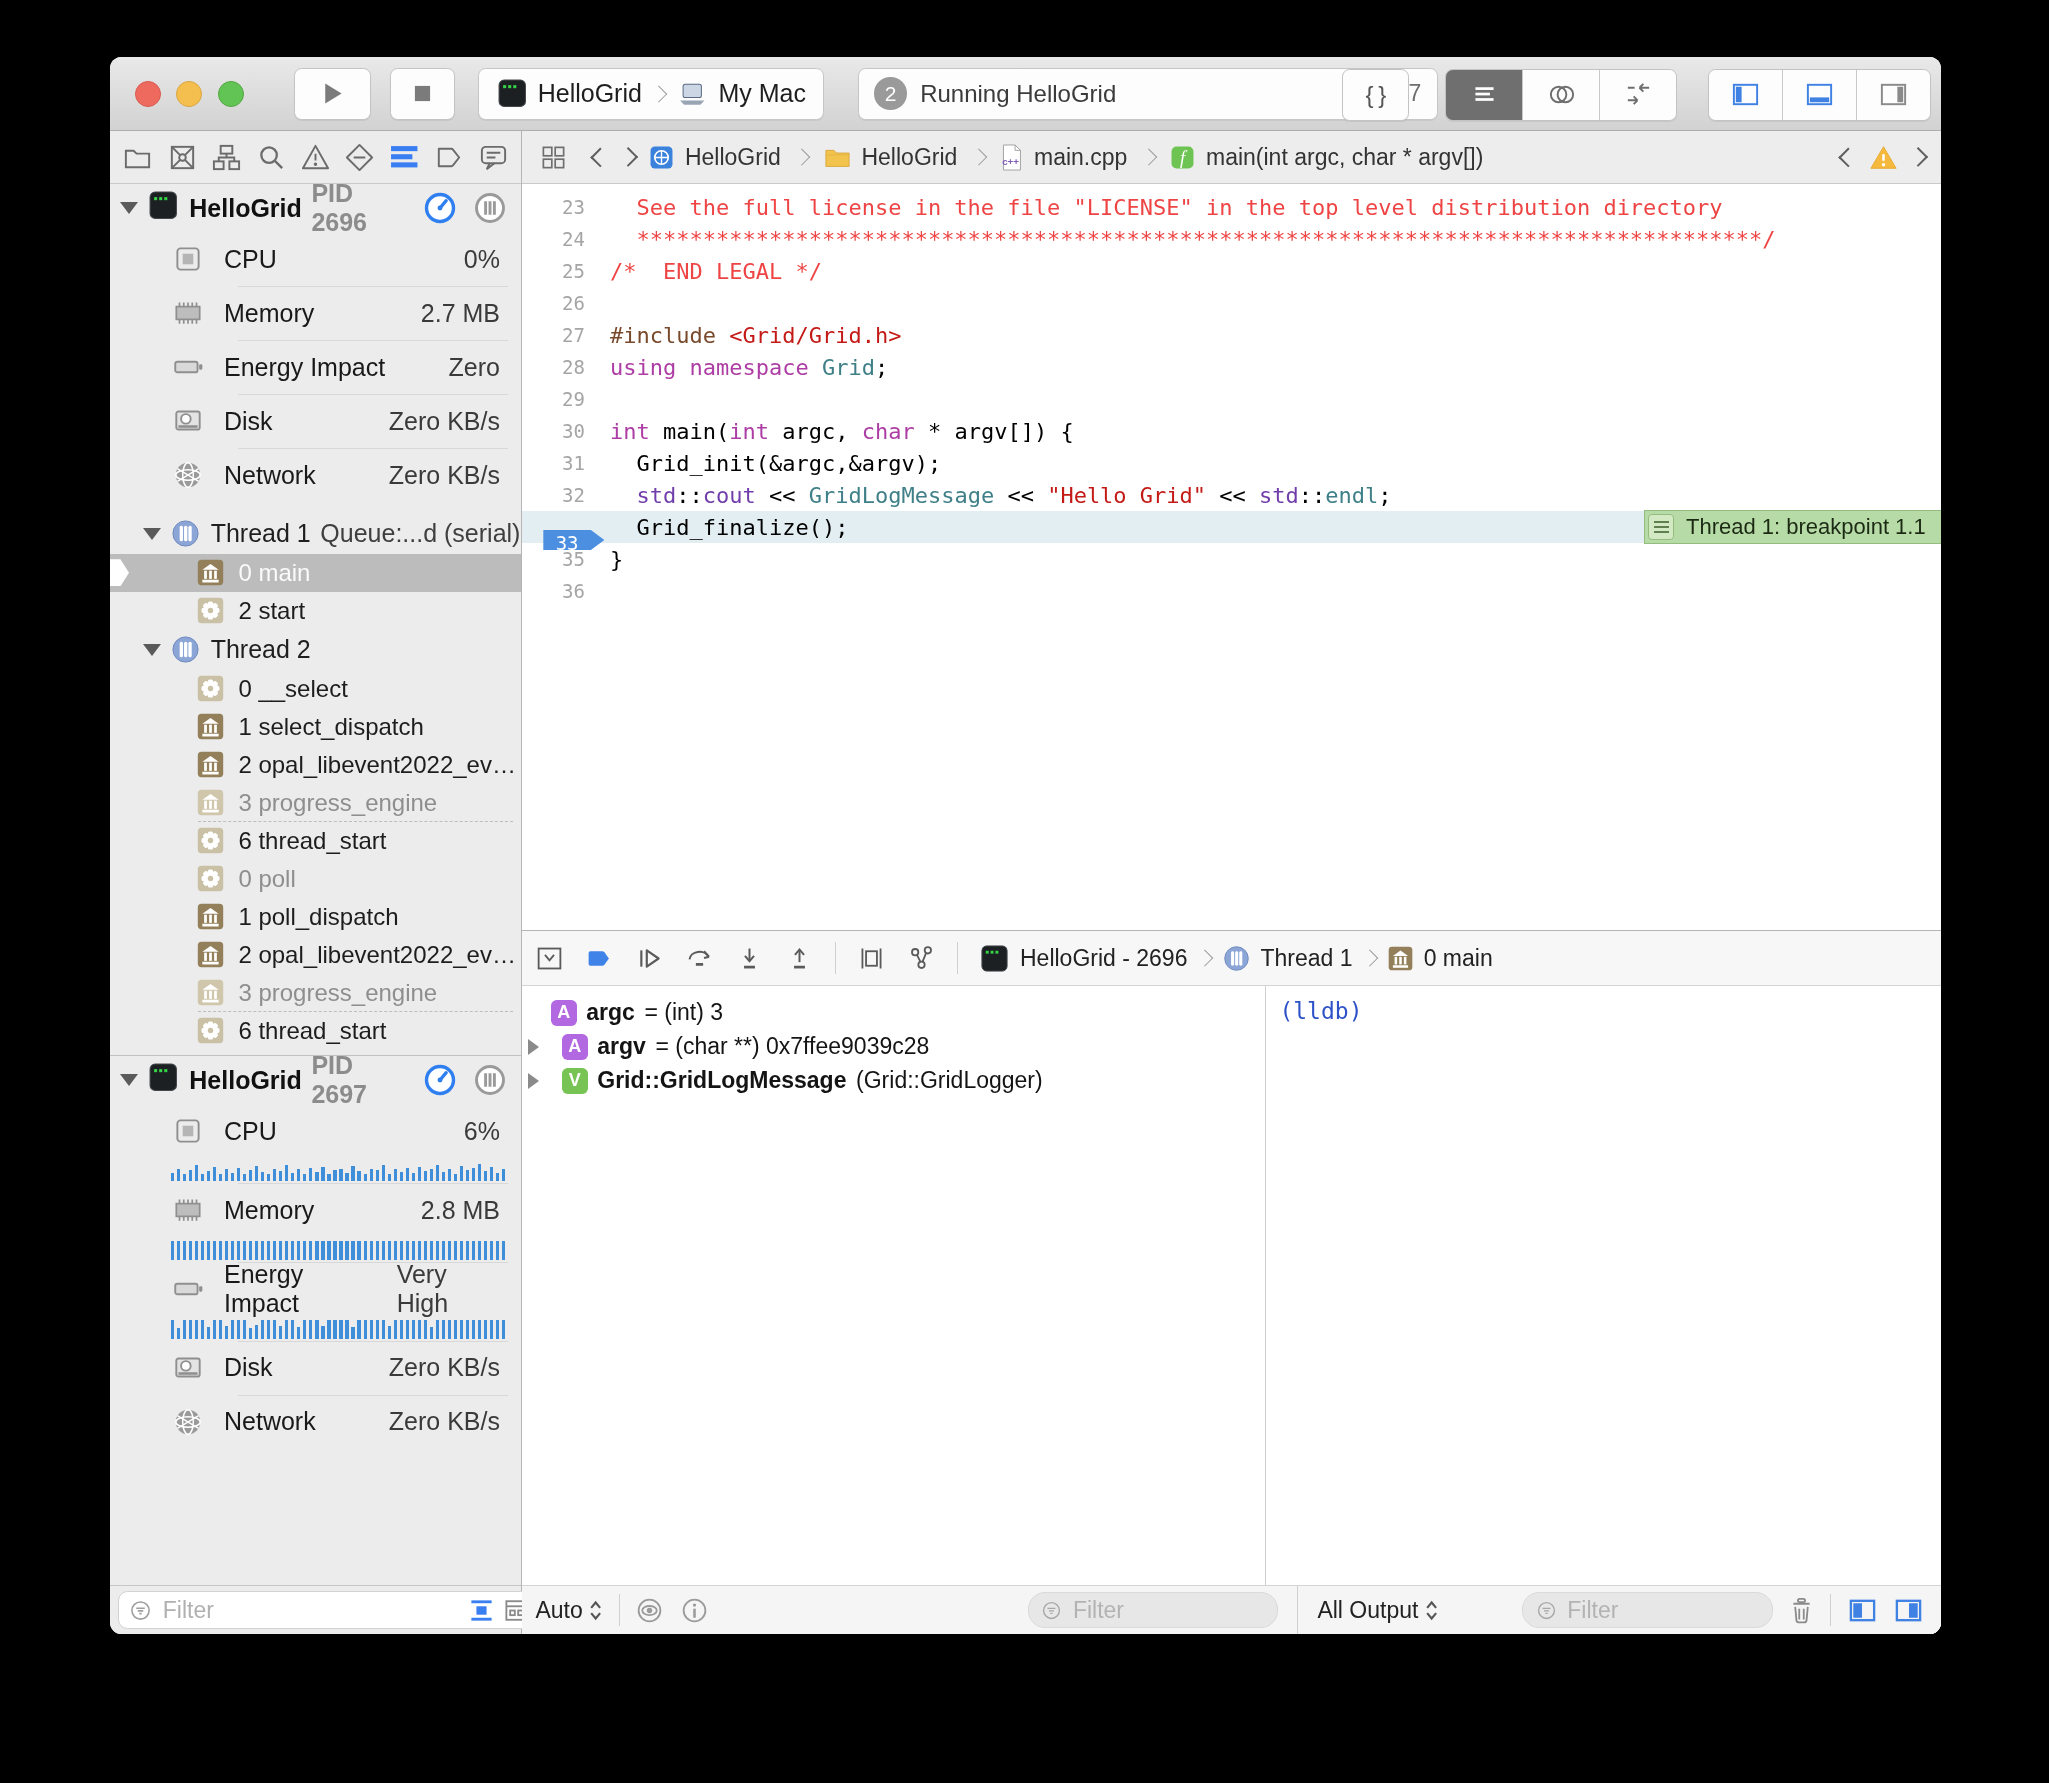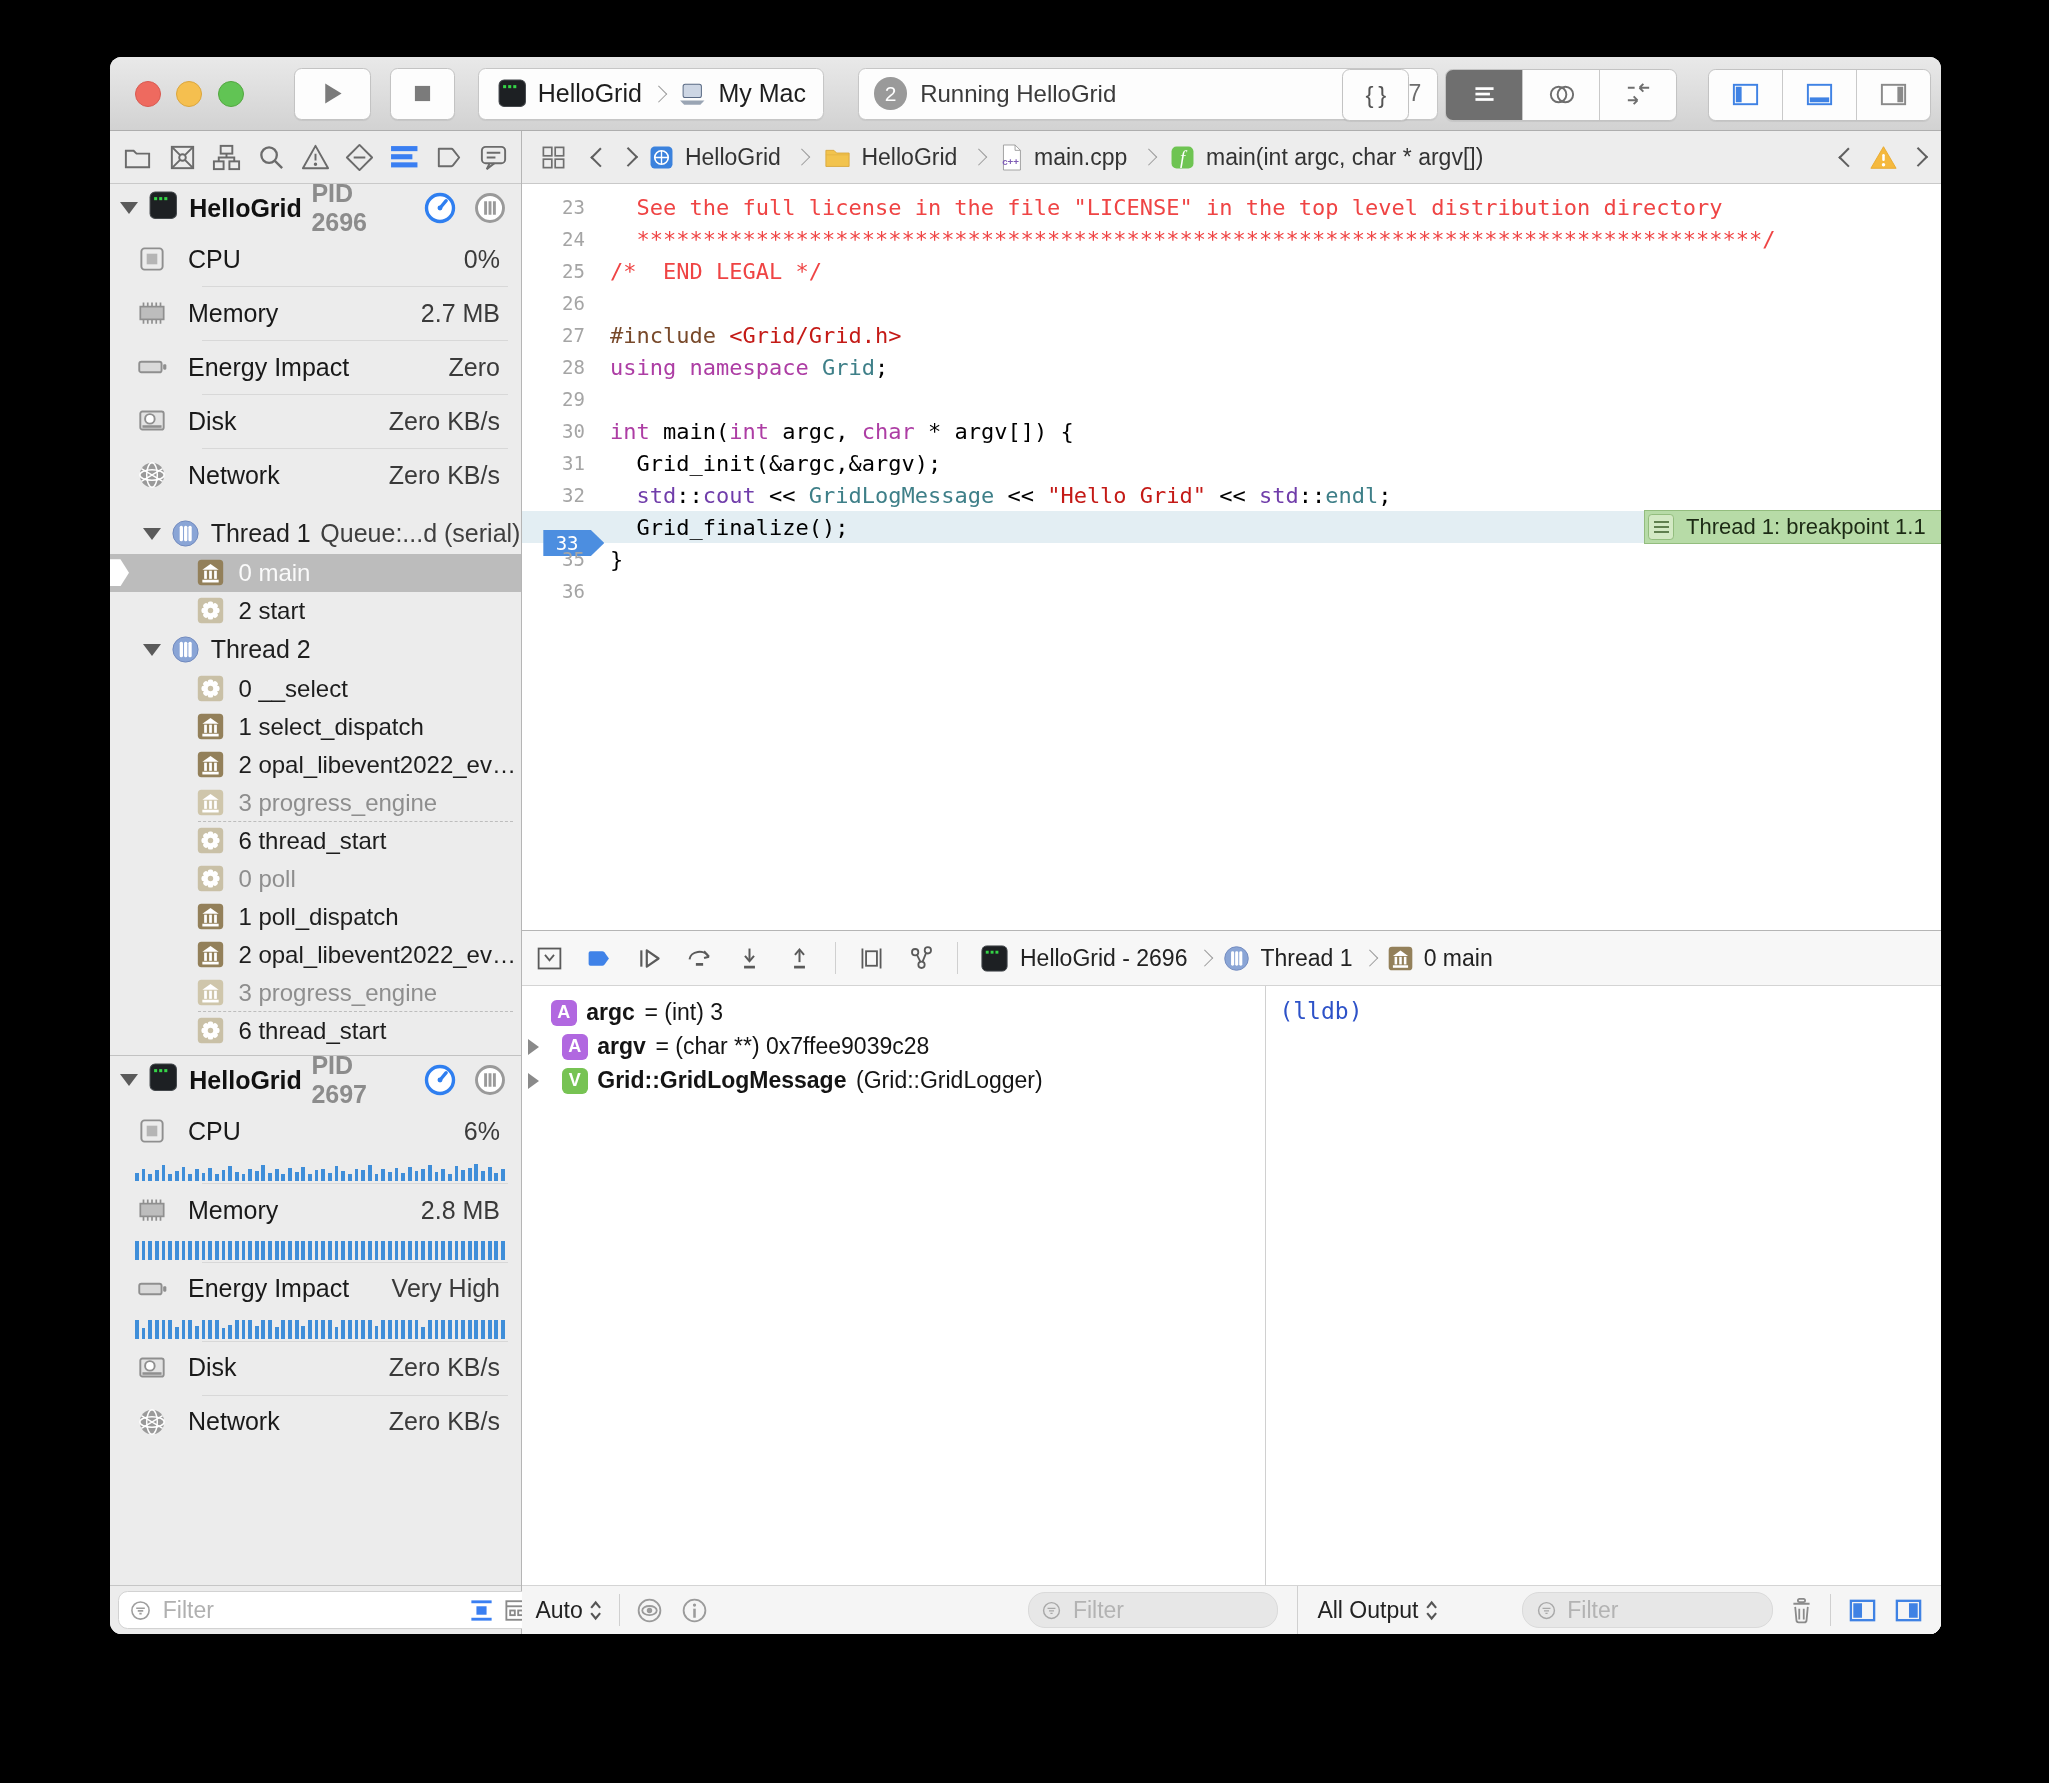--- a/index.html
+++ b/index.html
@@ -47,21 +47,21 @@
   .proc-header{height:48px;display:flex;align-items:center;padding:0 13.4px 0 9.6px;gap:9.6px;font-size:25px;}
   .proc-header b{color:#111;}
   .proc-header .pid{color:#8c8c8c;font-weight:bold;}
   .tri-down{width:0;height:0;border-left:9.6px solid transparent;border-right:9.6px solid transparent;
     border-top:12.4px solid #5a5a5a;flex:0 0 auto;}
   .hbtns{margin-left:auto;display:flex;gap:13.4px;}
   .gauge{position:relative;height:54px;display:flex;align-items:center;padding:0 21px 0 25px;gap:19px;}
   .gauge.sep::before{content:'';position:absolute;left:92px;right:13.4px;top:0;border-top:1px solid #d8d8d8;}
   .gauge .glabel{font-size:25px;color:#191919;}
   .gauge .gvalue{margin-left:auto;font-size:25px;color:#3a3a3a;}
-  .gauge-block{position:relative;}
+  .gauge-block{position:relative;padding-left:36px;}
   .bars{height:23px;display:flex;align-items:flex-end;padding:0 13.4px 1.9px 25px;}
   .bars i{display:block;width:3.8px;margin-right:2.9px;background:#3f8ed9;}
   .thread-header{height:40px;display:flex;align-items:center;gap:9.6px;padding-left:32.5px;font-size:25px;}
   .thread-header .queue{color:#3f3f3f;}
   .frame{height:38px;display:flex;align-items:center;gap:13.4px;padding-left:86px;position:relative;font-size:24px;color:#1d1d1d;}
   .frame.dim{color:#8e8e8e;}
   .frame.selected{background:#bcbcbc;color:#fafafa;}
   .frame.dashed::before{content:'';position:absolute;left:88px;right:7.6px;top:-1px;border-top:1.9px dashed #bdbdbd;}
   .cur-arrow{position:absolute;left:0;top:5.7px;width:19px;height:27px;background:#fff;
     clip-path:polygon(0 0,55% 0,100% 50%,55% 100%,0 100%);}
@@ -84,21 +84,21 @@
   .nav-back{transform:rotate(-135deg);margin-left:9.6px;}
   .nav-fwd{transform:rotate(45deg);}
   .crumb{display:flex;align-items:center;gap:9.6px;}
   .jb-right{margin-left:auto;display:flex;align-items:center;gap:13.4px;}
   .code-area{flex:1;min-height:0;background:#fff;padding-top:7px;font-family:"DejaVu Sans Mono","Liberation Mono",monospace;
     font-size:22px;overflow:hidden;position:relative;}
   .code-line{height:32px;display:flex;align-items:center;position:relative;}
   .code-line.current{background:#e3eef3;}
   .gutter{width:88px;flex:0 0 88px;text-align:right;padding-right:25px;box-sizing:border-box;
     color:#a5a5a5;font-size:19px;position:relative;}
-  .lnbadge{position:absolute;right:5.7px;top:2.9px;width:61px;height:26px;background:#4c8ee0;color:#fff;
+  .lnbadge{position:absolute;right:5.7px;top:2.9px;width:61px;height:20px;background:#4c8ee0;color:#fff;
     clip-path:polygon(0 0,78% 0,100% 50%,78% 100%,0 100%);font-size:19px;line-height:26px;text-align:center;
     padding-right:13.4px;box-sizing:border-box;}
   .codetext{white-space:pre;}
   .c-cm{color:#ef4444;} .c-pp{color:#78492a;} .c-hd{color:#c41a16;} .c-kw{color:#ad3da4;}
   .c-ty{color:#3e7f88;} .c-st{color:#703daa;} .c-str{color:#c41a16;} .c-nu{color:#1c00cf;} .c-pl{color:#000;}
   .bp-annot{margin-left:auto;height:32px;background:#b7dba7;border:1px solid #93bd7e;border-right:none;
     display:flex;align-items:center;padding:0 15.3px 0 3.8px;gap:11.5px;font-family:"Liberation Sans",sans-serif;
     font-size:22px;color:#1c2a14;}
   .bp-chip{width:24px;height:24px;background:#d3e9c4;border:1px solid #93bd7e;border-radius:3.8px;
     display:flex;flex-direction:column;align-items:center;justify-content:center;gap:2.9px;}

